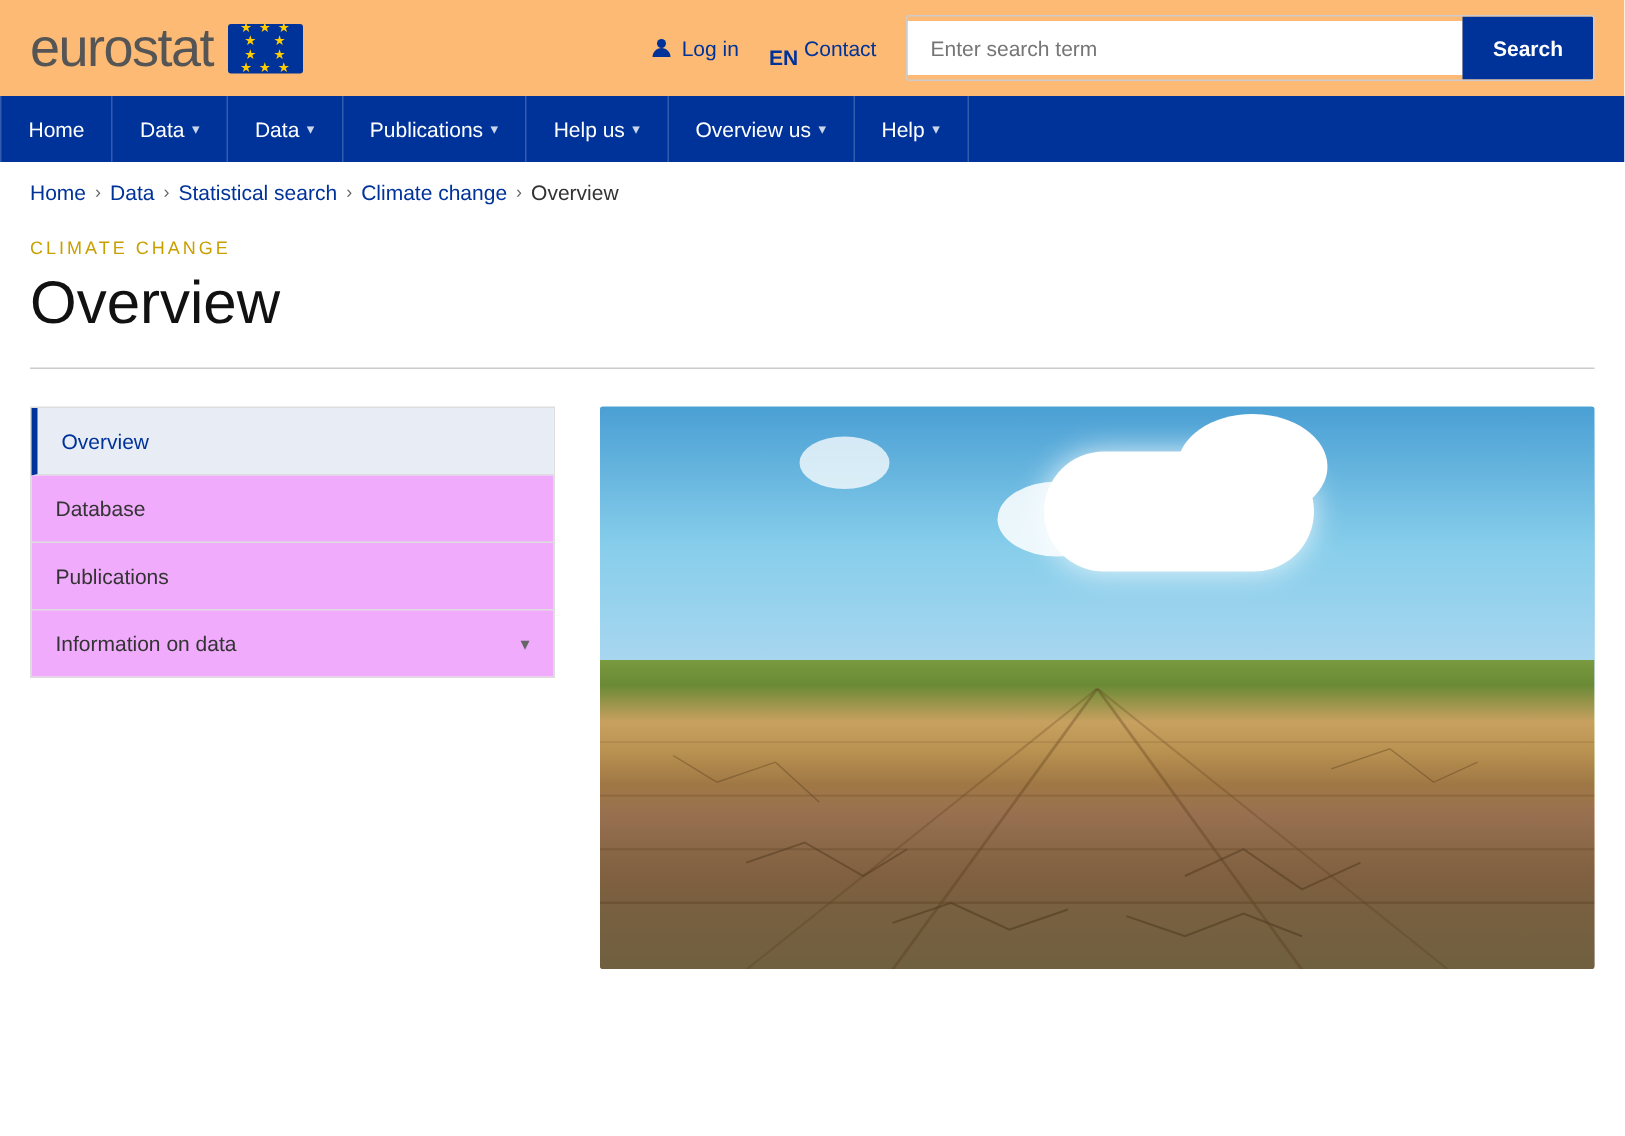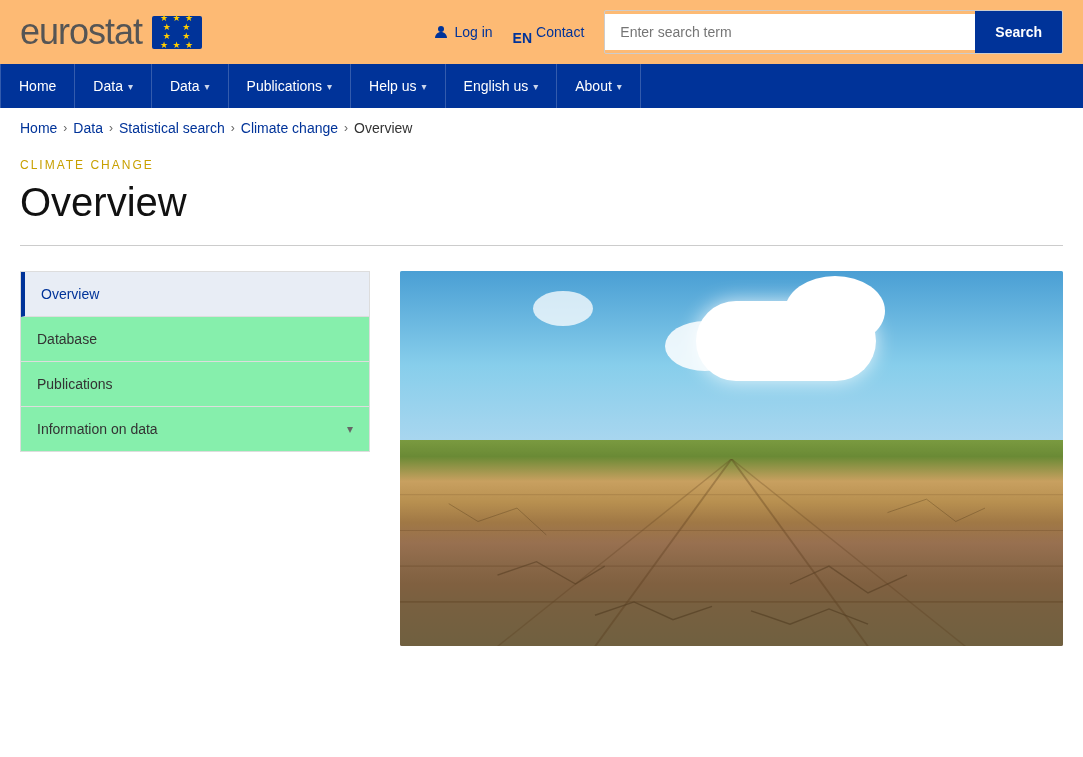--- a/index.html
+++ b/index.html
@@ -184,21 +184,21 @@
     }
     .sidebar-item {
       display: flex;
       align-items: center;
       justify-content: space-between;
       padding: 14px 16px;
       border-bottom: 1px solid #ddd;
       font-size: 14px;
       cursor: pointer;
       color: #333;
-      background: #86efac;
+      background: #f0abfc;
     }
     .sidebar-item:last-child {
       border-bottom: none;
     }
     .sidebar-item.active {
       background: #e8edf5;
       border-left: 4px solid #003399;
       color: #003399;
     }
     .sidebar-chevron {
@@ -337,25 +337,25 @@
   </a>
   <a class="nav-item" href="#">
     <span>Publications</span>
     <span class="chevron-down">▾</span>
   </a>
   <a class="nav-item" href="#">
     <span>Help us</span>
     <span class="chevron-down">▾</span>
   </a>
   <a class="nav-item" href="#">
-    <span>English us</span>
-    <span class="chevron-down">▾</span>
-  </a>
-  <a class="nav-item" href="#">
-    <span>About</span>
+    <span>Overview us</span>
+    <span class="chevron-down">▾</span>
+  </a>
+  <a class="nav-item" href="#">
+    <span>Help</span>
     <span class="chevron-down">▾</span>
   </a>
 </nav>
 
 <div class="breadcrumb">
   <a href="#">Home</a>
   <span class="breadcrumb-sep">›</span>
   <a href="#">Data</a>
   <span class="breadcrumb-sep">›</span>
   <a href="#">Statistical search</a>

